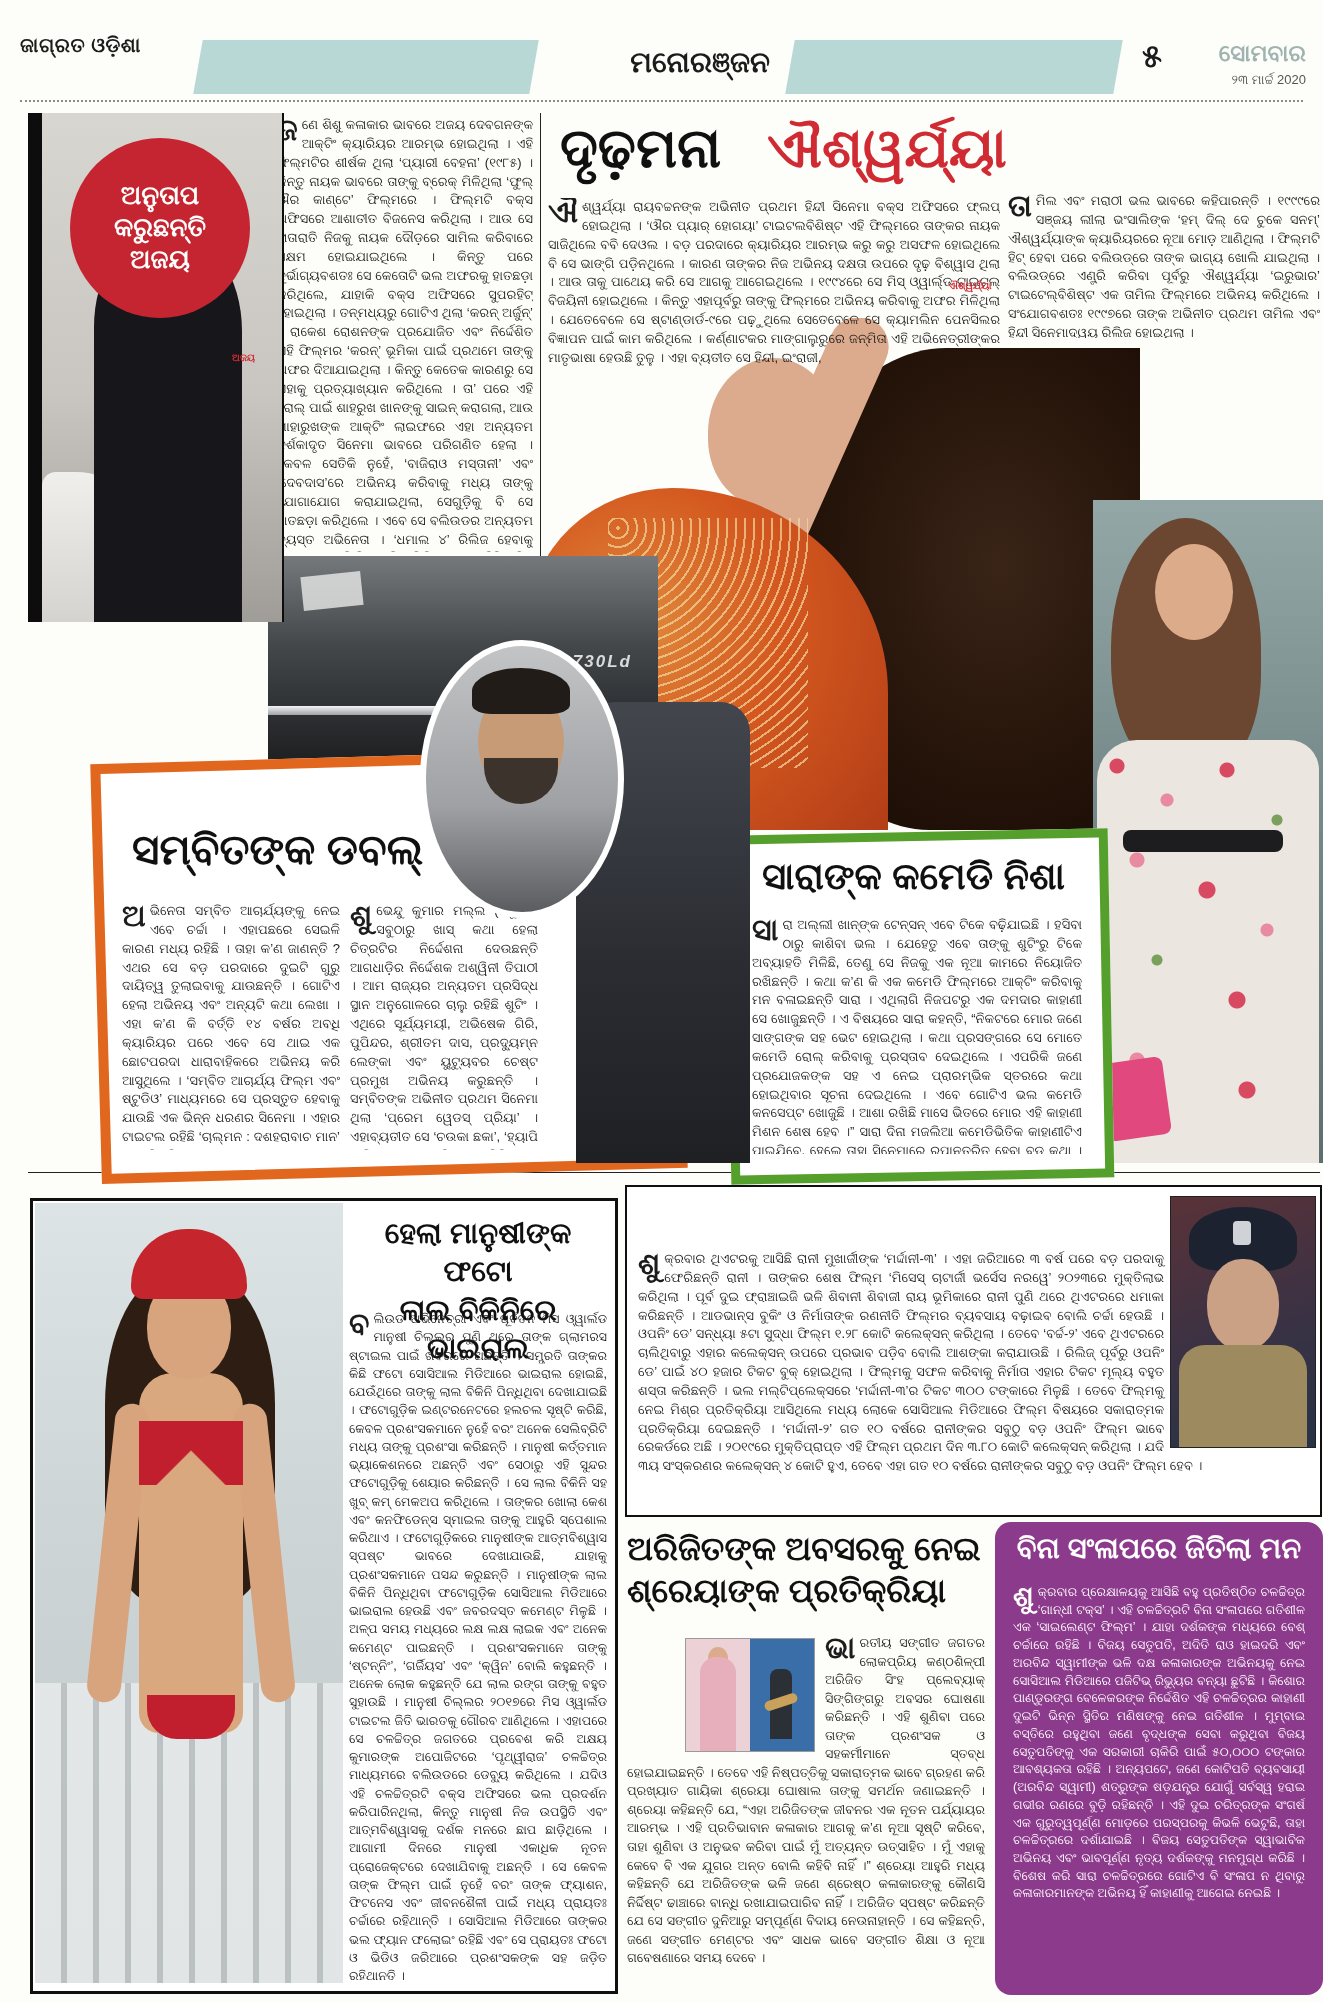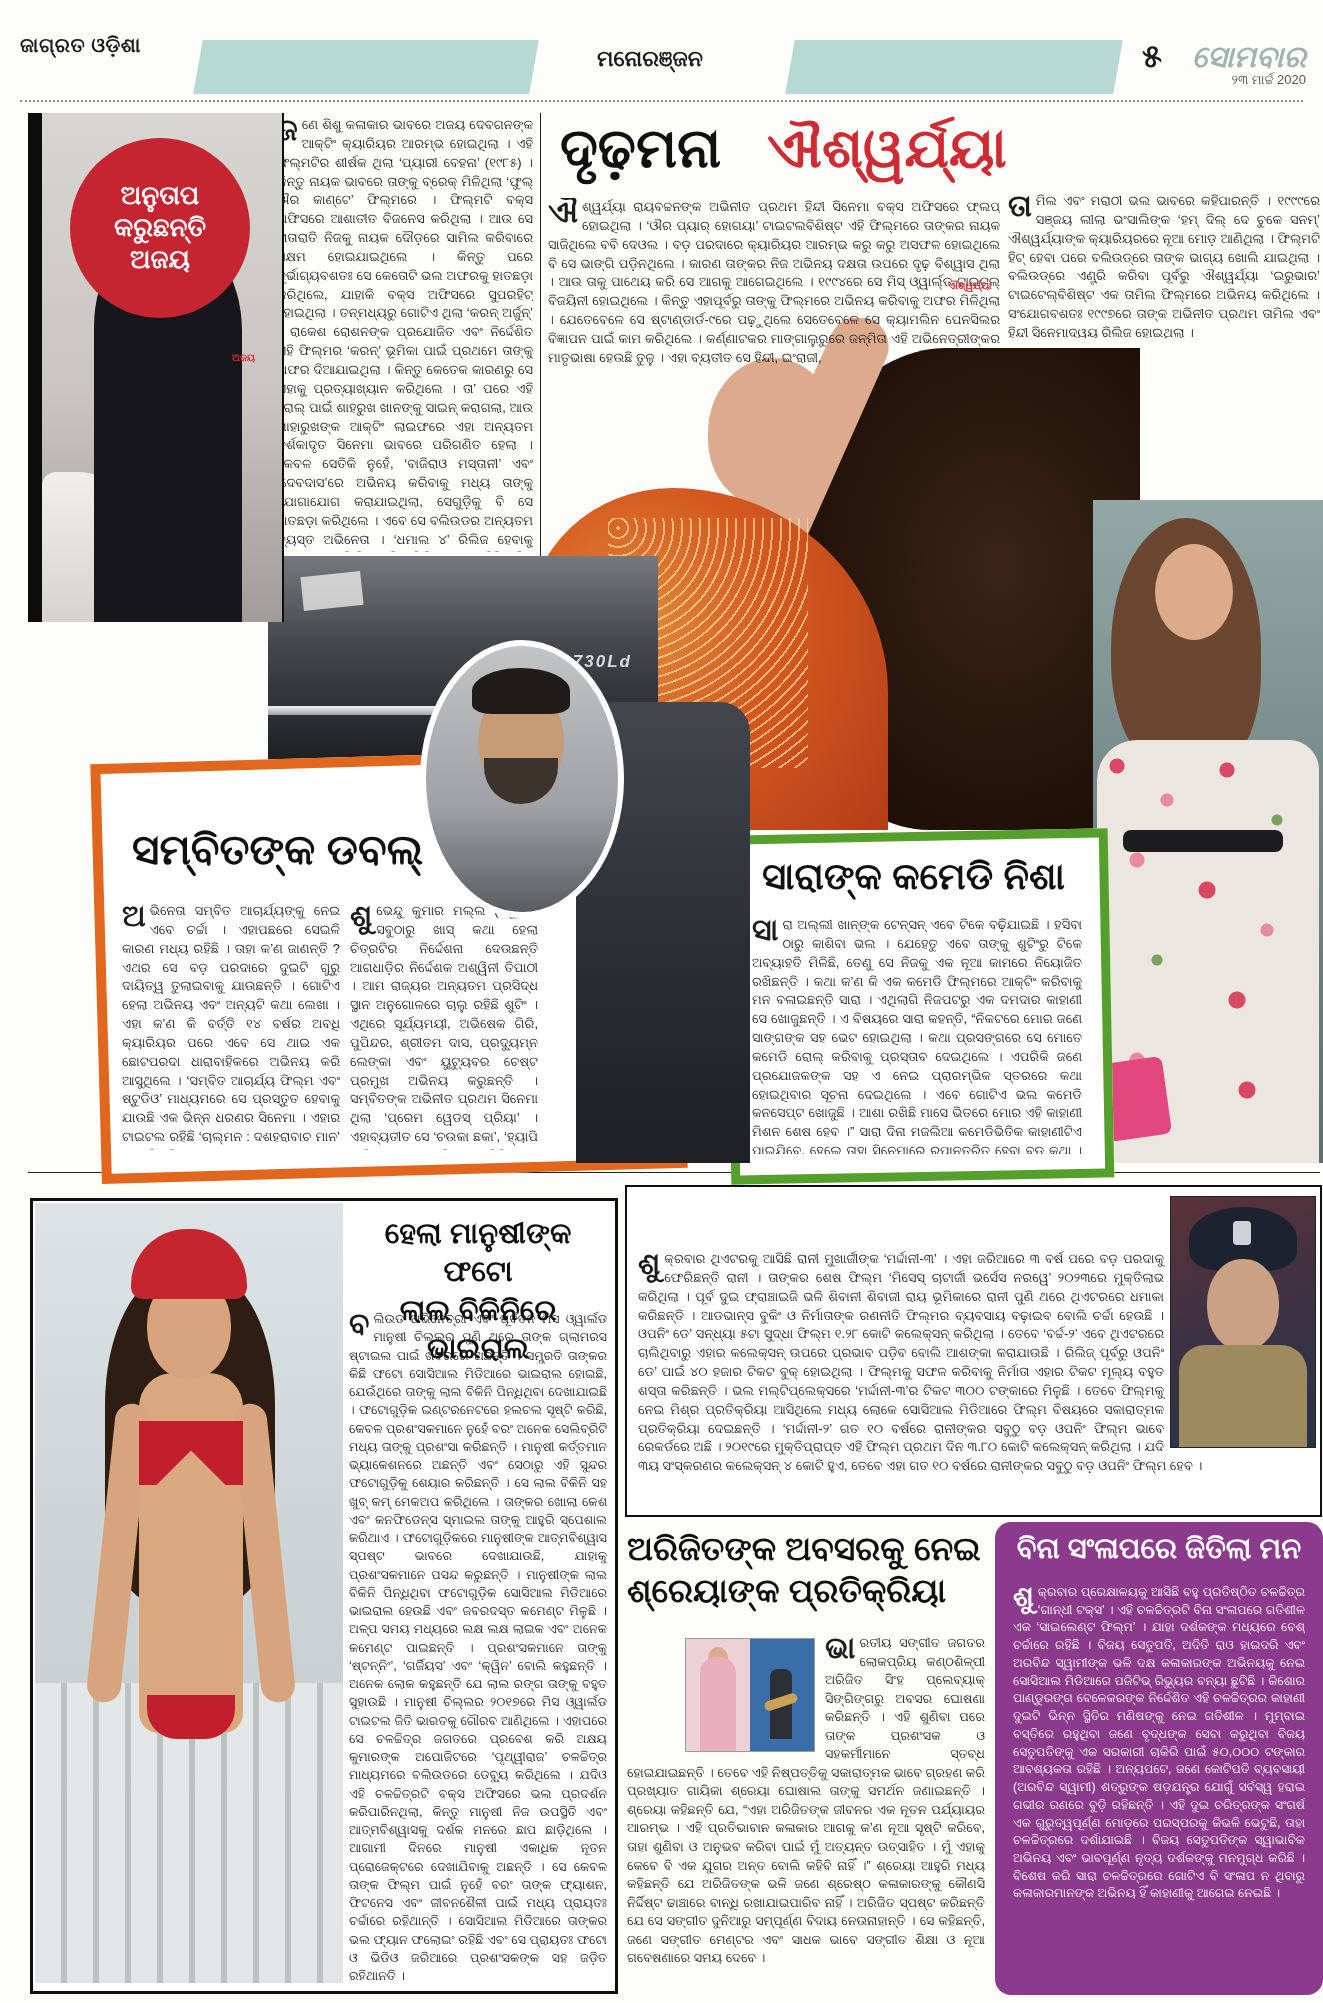--- a/index.html
+++ b/index.html
@@ -7,23 +7,23 @@
         font-family:"Liberation Sans","DejaVu Sans",sans-serif;color:#1b1b1b;overflow:hidden;}
   .abs{position:absolute;}
   .bodytext{font-size:13px;line-height:1.45;text-align:justify;overflow:hidden;color:#1c1c1c;}
   .bodytext::first-letter{font-size:30px;font-weight:bold;float:left;line-height:.9;padding-right:4px;}
   .hl{font-weight:bold;color:#101010;}
   
   #masthead{left:20px;top:34px;font-size:20px;font-weight:bold;letter-spacing:.5px;}
   .teal-band{top:40px;height:54px;background:#b7d8d4;transform:skewX(-10deg);}
   #band1{left:198px;width:336px;}
   #band2{left:790px;width:328px;}
-  #section-title{left:530px;top:46px;width:240px;text-align:center;font-size:22px;font-weight:bold;}
+  #section-title{left:530px;top:46px;width:240px;text-align:right;font-size:29px;font-weight:bold;}
   #page-num{left:1142px;top:38px;font-size:32px;font-weight:bold;}
-  #day-name{left:1180px;top:40px;width:126px;text-align:right;font-size:30px;color:#9fb3b1;font-weight:bold;font-style:italic;}
+  #day-name{left:1180px;top:40px;width:126px;text-align:right;font-size:23px;color:#9fb3b1;font-weight:bold;}
   #issue-date{left:1180px;top:72px;width:126px;text-align:right;font-size:13px;color:#555;}
   #header-rule{left:20px;top:100px;width:1283px;border-top:2px dotted #8a8a8a;}
   
   #ajay-photo{left:28px;top:113px;width:240px;height:509px;z-index:3;
      background:linear-gradient(180deg,#d8d6d1 0%,#c9c6c1 55%,#a09d99 100%);
      border-left:14px solid #0d0d0d;border-right:2px solid #0d0d0d;overflow:hidden;}
   .ajay-fig{position:absolute;left:52px;top:118px;width:148px;height:400px;background:#17171b;
      border-radius:64px 70px 0 0/96px 100px 0 0;}
   .ajay-head{position:absolute;left:96px;top:58px;width:62px;height:74px;background:#b98a64;border-radius:50%;}
   .ajay-hair{position:absolute;left:92px;top:46px;width:70px;height:34px;background:#2a2420;border-radius:50% 50% 30% 30%;}

